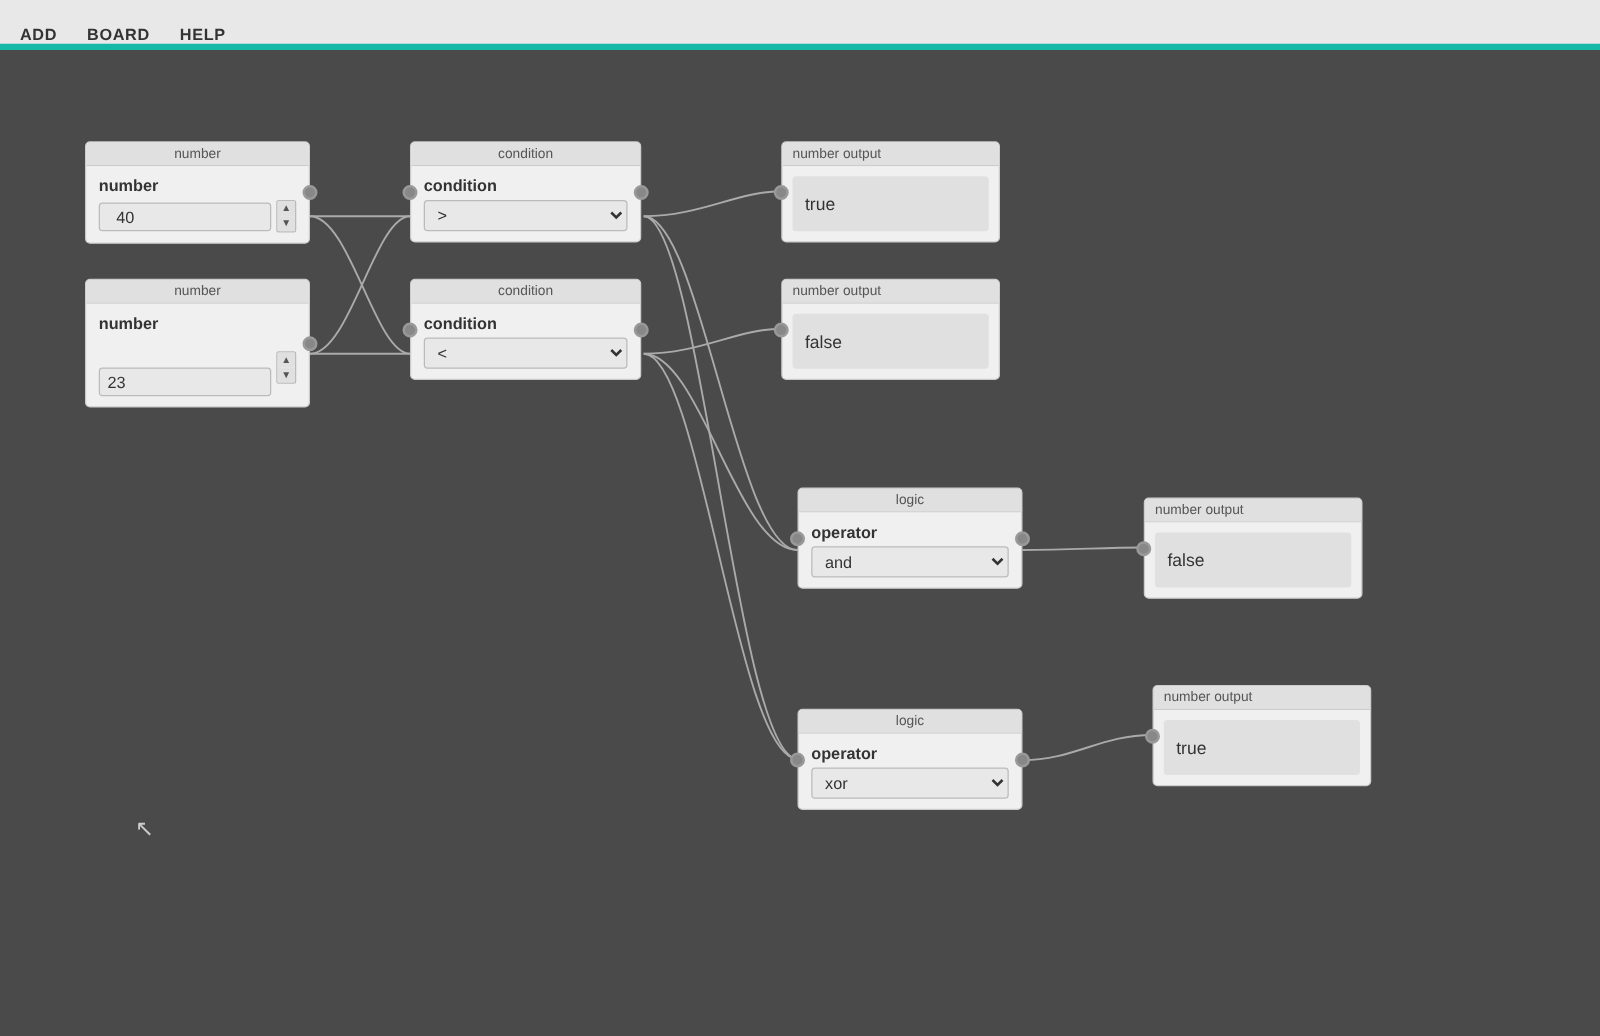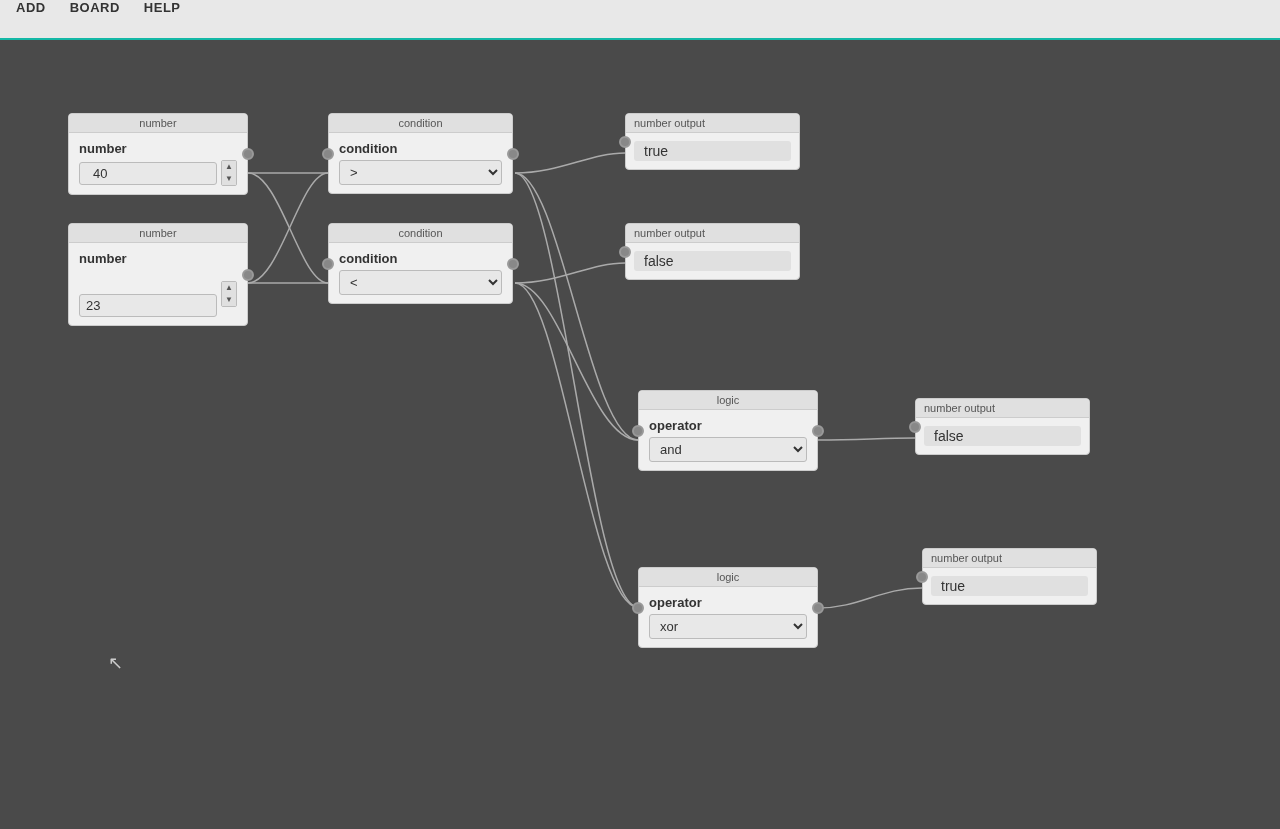--- a/index.html
+++ b/index.html
@@ -11,24 +11,24 @@
       overflow: hidden;
       width: 1280px;
       height: 829px;
     }
 
     
     .menubar {
       background: #e8e8e8;
       height: 40px;
       display: flex;
-      align-items: flex-start;
+      align-items: flex-end;
       padding: 0 16px;
       gap: 24px;
-      border-bottom: 2px solid #14b8a6;
+      border-bottom: 5px solid #14b8a6;
     }
     .menubar-item {
       font-size: 13px;
       font-weight: bold;
       color: #333;
       cursor: pointer;
       letter-spacing: 0.5px;
     }
 
     
@@ -119,21 +119,21 @@
       padding: 3px 8px;
       font-size: 11px;
       color: #555;
       text-align: left;
       border-radius: 3px 3px 0 0;
     }
     .output-value {
       background: #e0e0e0;
       border: none;
       border-radius: 3px;
-      padding: 2px 10px;
+      padding: 14px 10px;
       font-size: 14px;
       color: #333;
       margin: 8px;
       display: block;
       min-width: 140px;
       text-align: left;
     }
 
     
     .connector {

